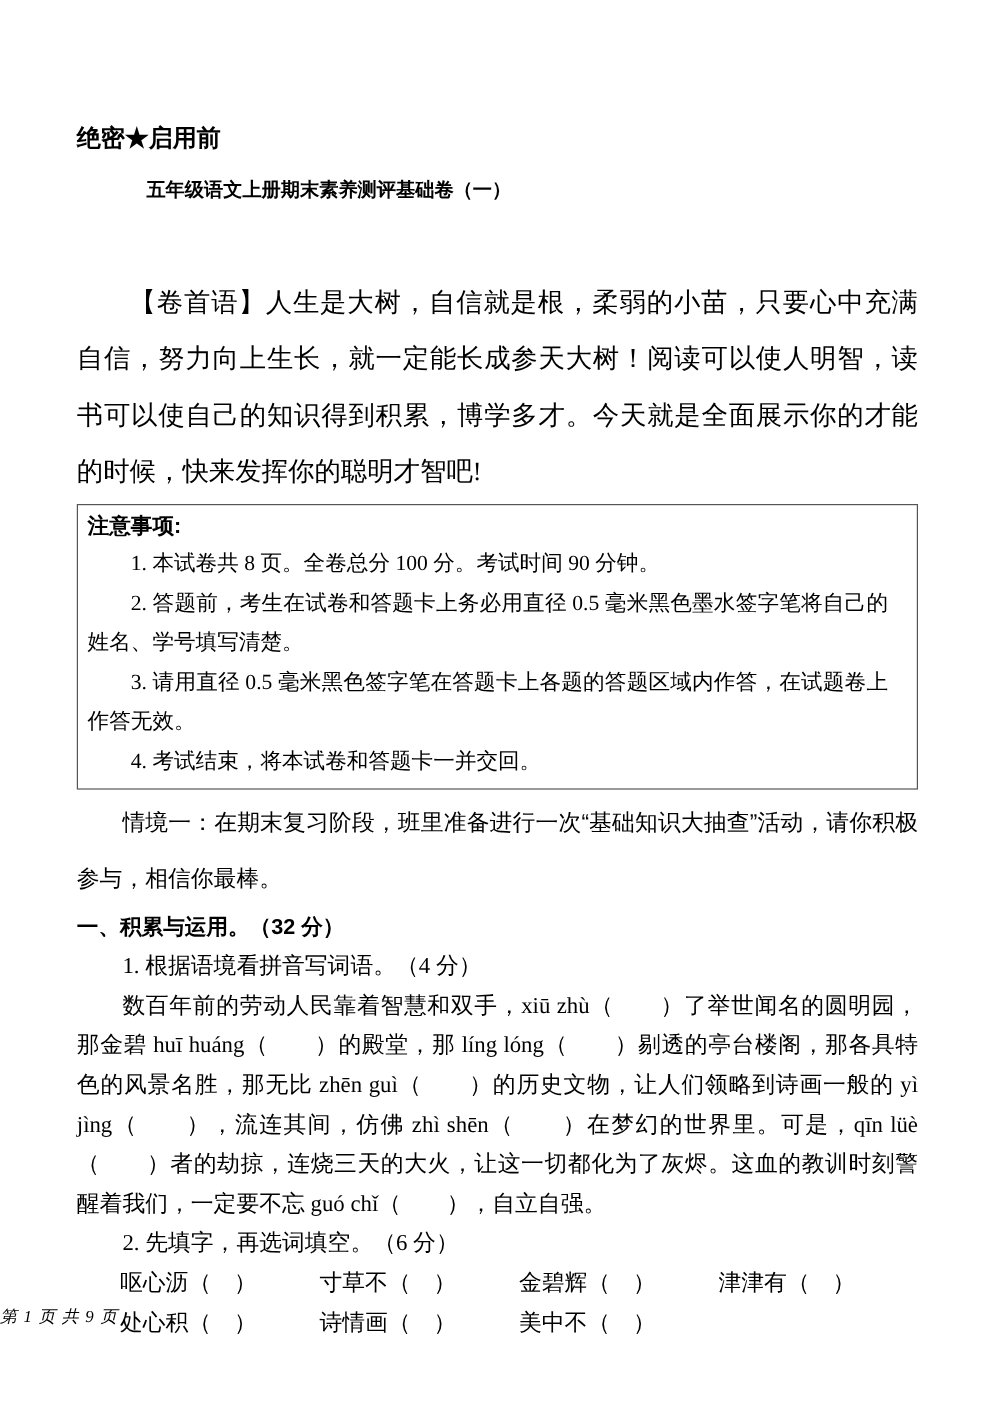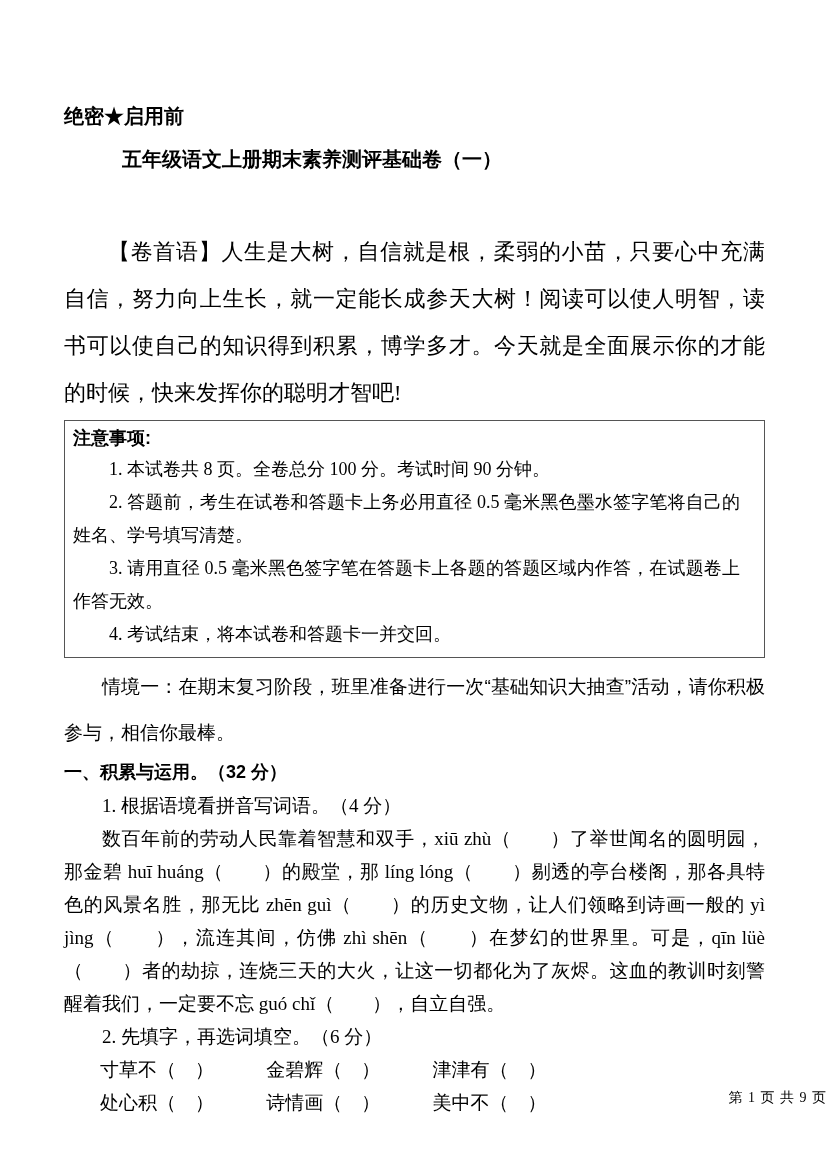--- a/index.html
+++ b/index.html
@@ -18,21 +18,21 @@
 
   .classification {
     font-family: Liberation Sans, sans-serif;
     font-weight: bold;
     font-size: 20px;
     line-height: 28px;
   }
   .exam-title {
     font-family: "Liberation Sans", "DejaVu Sans", sans-serif;
     font-weight: bold;
-    font-size: 20px;
+    font-size: 16px;
     line-height: 30px;
     margin-top: 14px;
     margin-left: 58px;
   }
   .foreword {
     margin-top: 54px;
     font-family: Liberation Serif, serif;
     font-size: 22px;
     line-height: 47px;
     text-indent: 2em;
@@ -85,23 +85,24 @@
     font-size: 19px;
     line-height: 33px;
     padding-left: 36px;
   }
   .blank-cell { width: 25%; white-space: nowrap; }
   .page-footer {
     position: absolute;
     bottom: 62px;
     left: 0;
     width: 100%;
-    text-align: right;
+    text-align: left;
     font-size: 14px;
     letter-spacing: 1px;
+    font-style: italic;
   }
 </style>
 </head>
 <body>
 
 <div class="page">
 
   <div class="classification">绝密★启用前</div>
 
   <h1 class="exam-title">五年级语文上册期末素养测评基础卷（一）</h1>
@@ -120,20 +121,21 @@
 
   <h2 class="section-heading">一、积累与运用。（32 分）</h2>
 
   <p class="q-prompt">1. 根据语境看拼音写词语。（4 分）</p>
 
   <p class="passage">数百年前的劳动人民靠着智慧和双手，xiū  zhù（　　）了举世闻名的圆明园，那金碧 huī huáng（　　）的殿堂，那 líng  lóng（　　）剔透的亭台楼阁，那各具特色的风景名胜，那无比 zhēn  guì（　　）的历史文物，让人们领略到诗画一般的 yì  jìng（　　），流连其间，仿佛 zhì  shēn（　　）在梦幻的世界里。可是，qīn  lüè（　　）者的劫掠，连烧三天的大火，让这一切都化为了灰烬。这血的教训时刻警醒着我们，一定要不忘 guó  chǐ（　　），自立自强。</p>
 
   <p class="q-prompt">2. 先填字，再选词填空。（6 分）</p>
 
   <div class="blank-row">
+    <span class="blank-cell">呕心沥（　）</span>
     <span class="blank-cell">寸草不（　）</span>
     <span class="blank-cell">金碧辉（　）</span>
     <span class="blank-cell">津津有（　）</span>
   </div>
 
   <div class="blank-row">
     <span class="blank-cell">处心积（　）</span>
     <span class="blank-cell">诗情画（　）</span>
     <span class="blank-cell">美中不（　）</span>
   </div>

